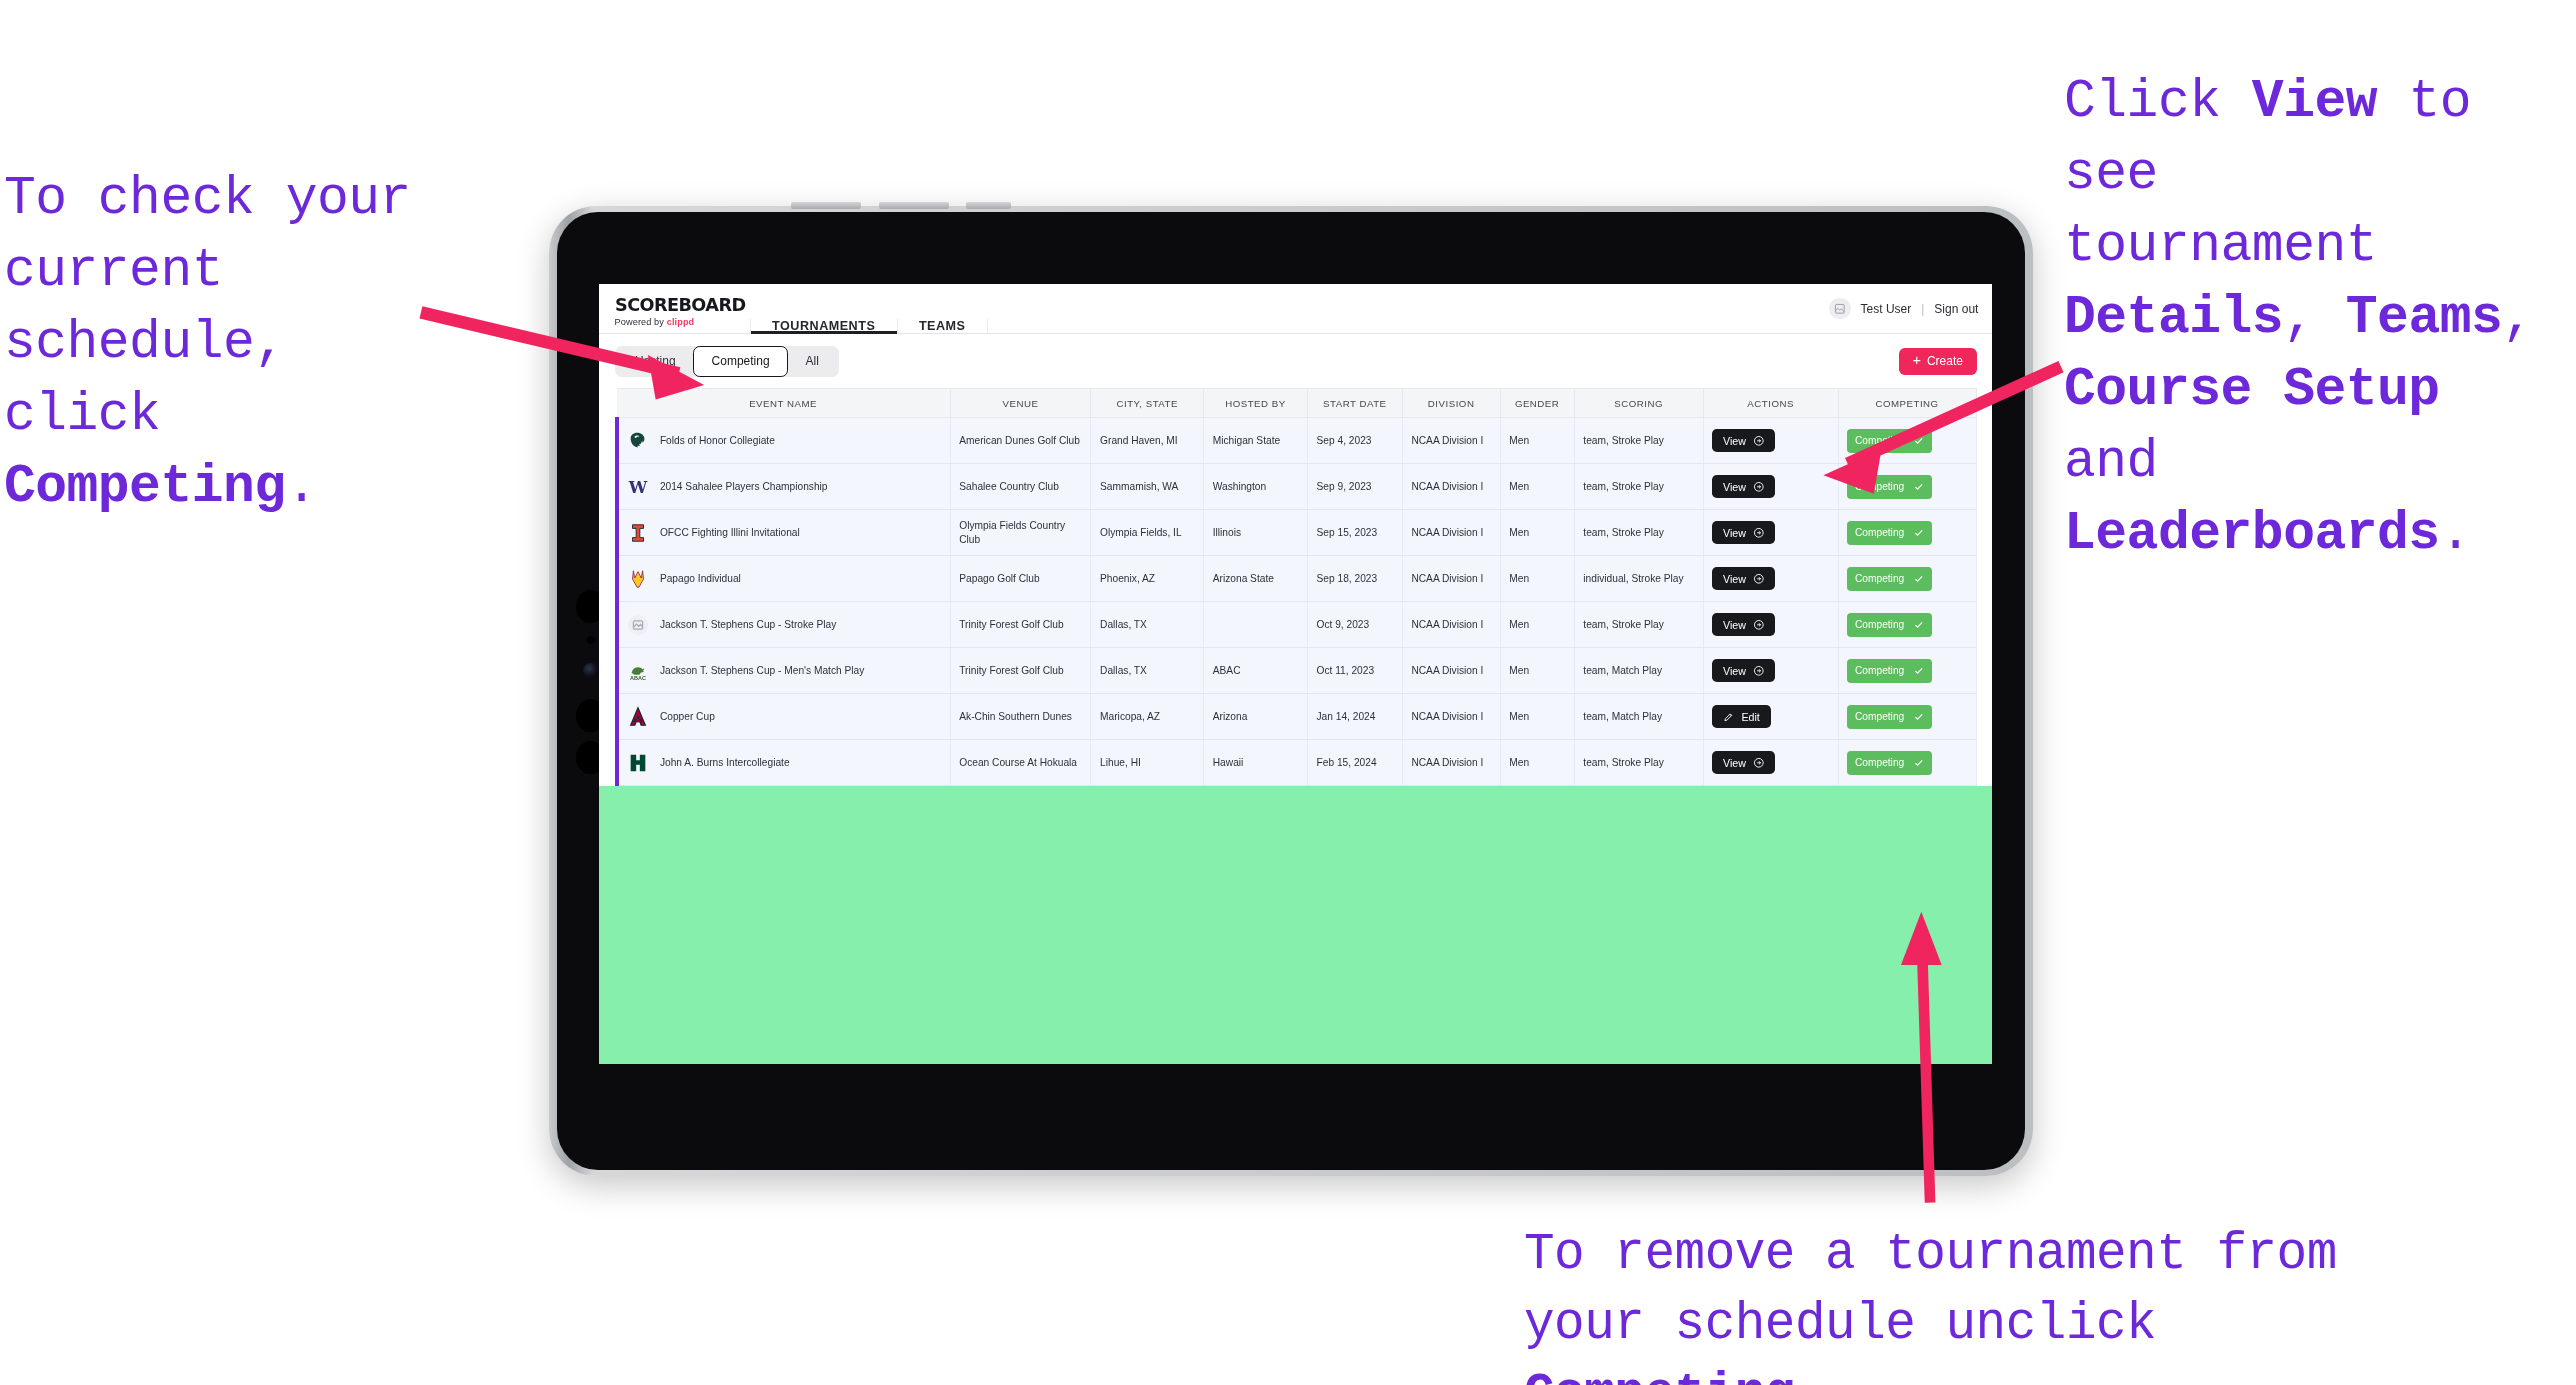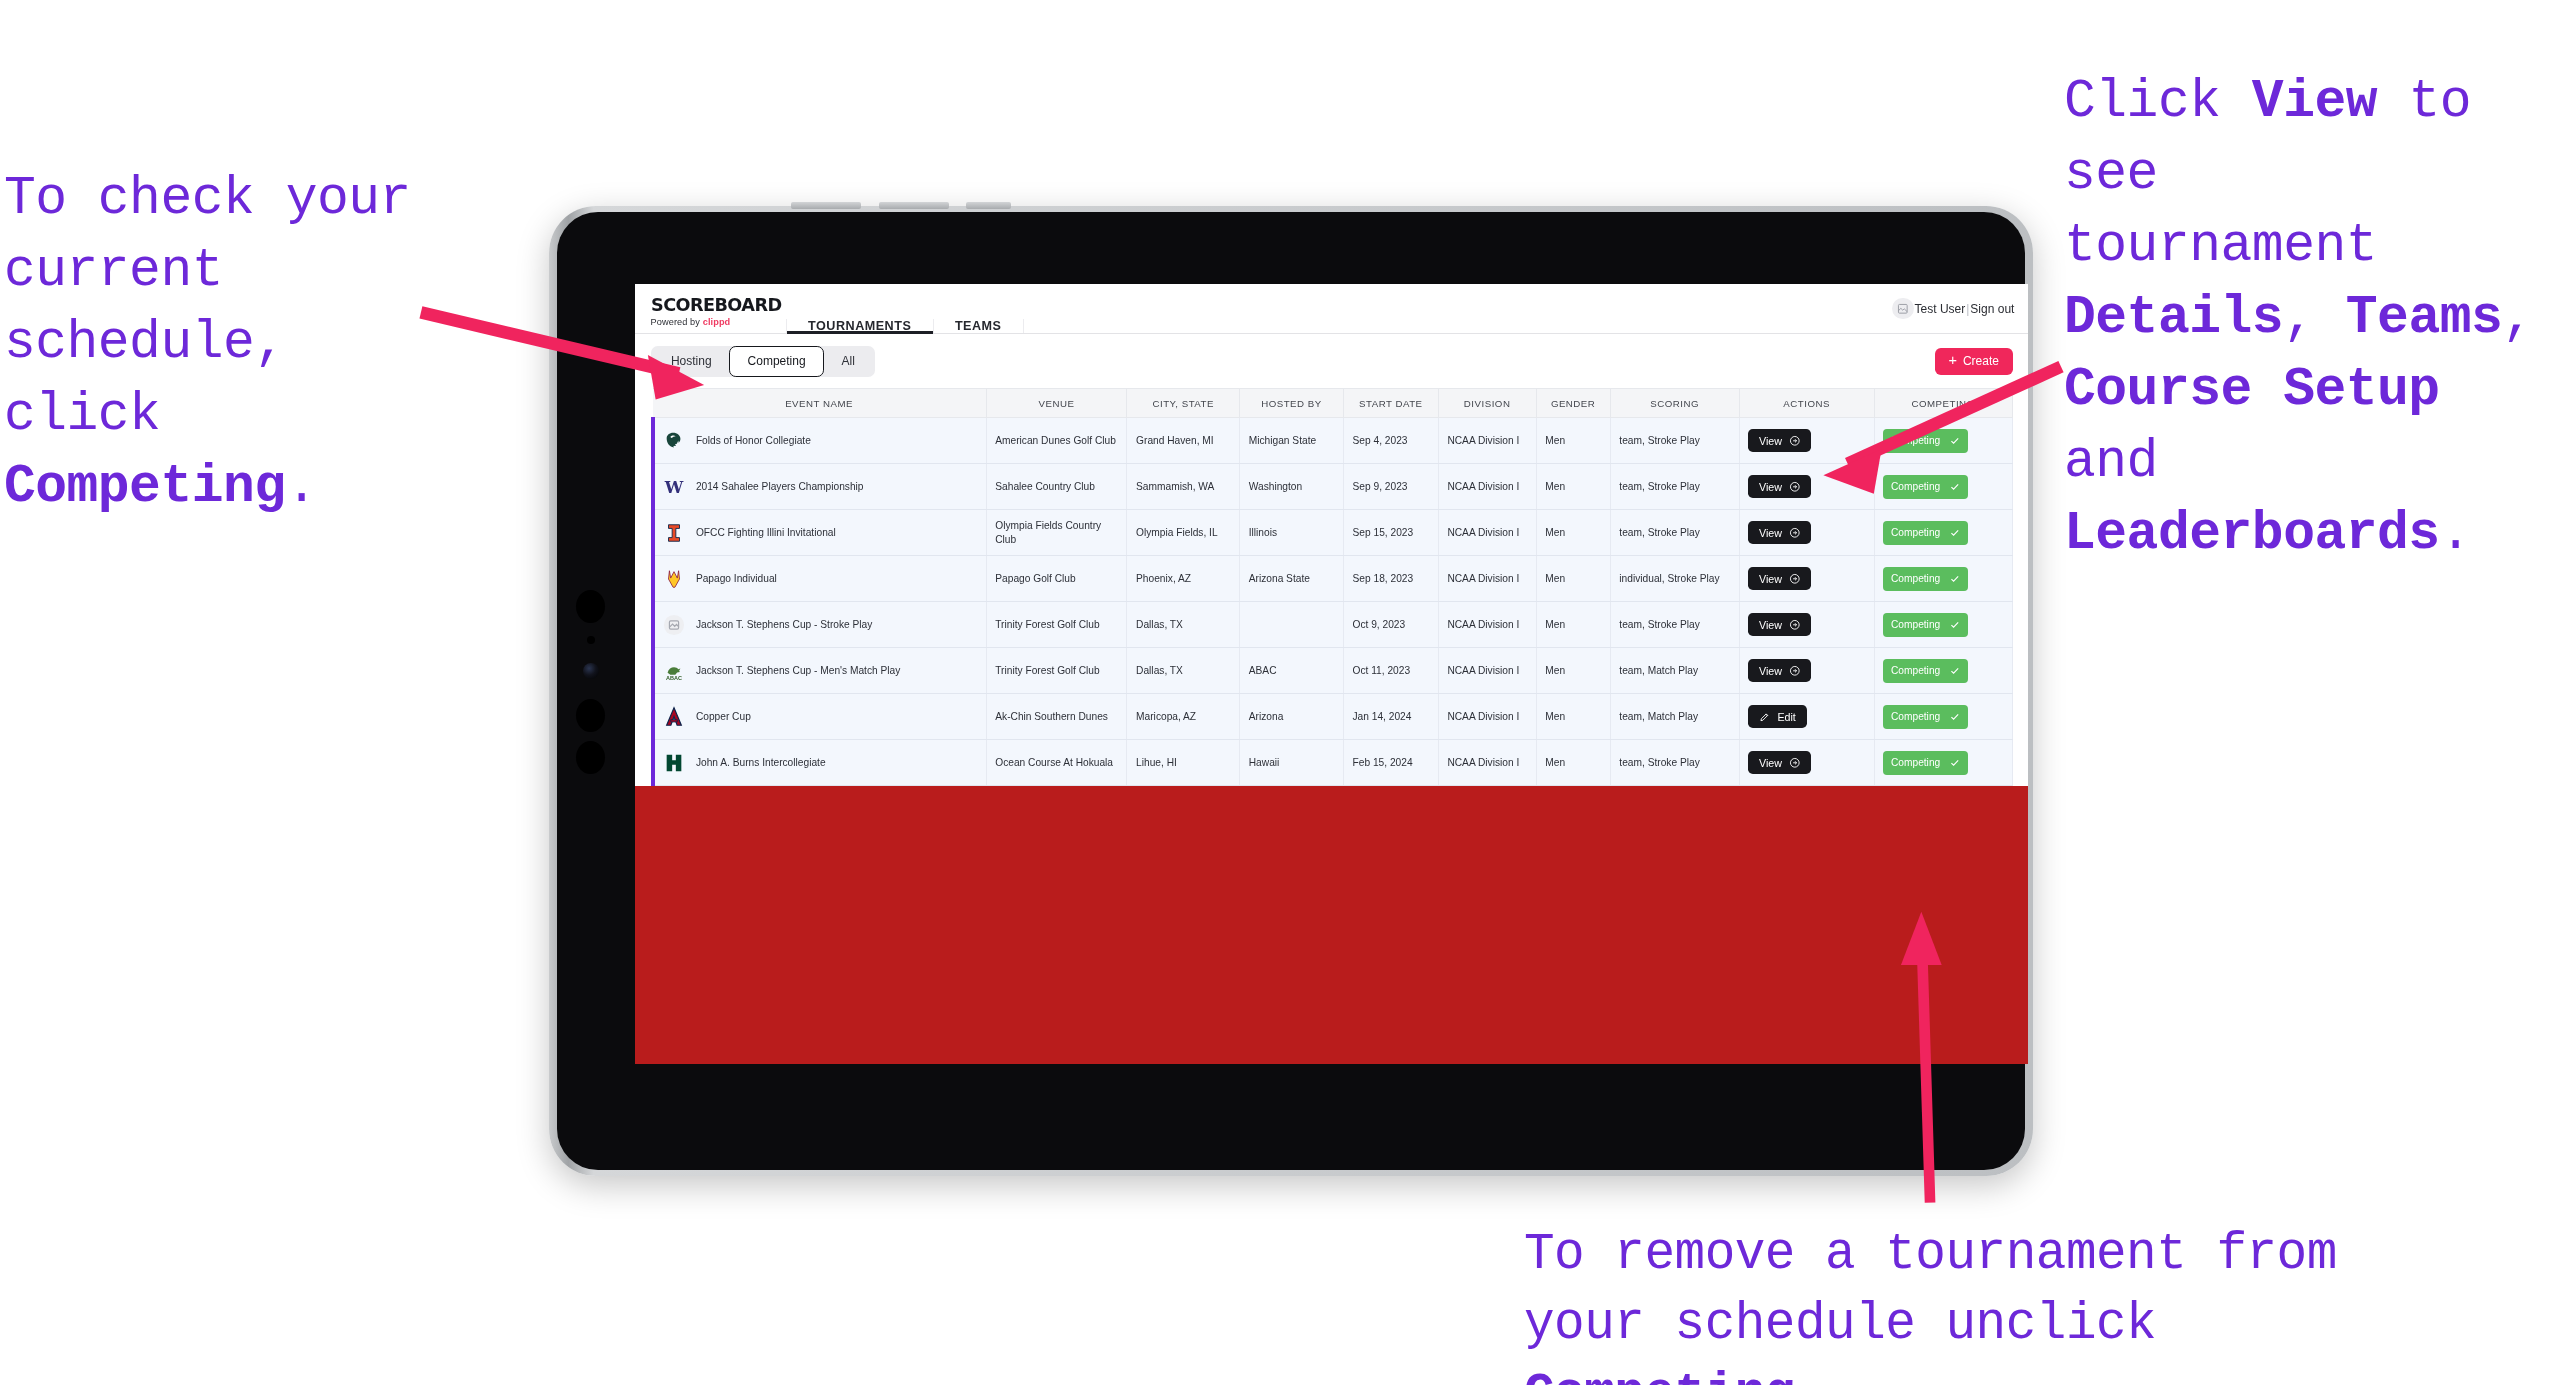--- a/index.html
+++ b/index.html
@@ -57,23 +57,22 @@
     position: absolute; border-radius: 50%;
     background: radial-gradient(circle at 38% 34%, #2b3550 0%, #11131c 46%, #000 100%);
   }
   .dot-black { position: absolute; border-radius: 50%; background: #000; }
 
   
   .screen {
     position: absolute;
     left: 599px; top: 284px;
     width: 1393px; height: 780px;
-    background: #b91c1c;
+    background: #86efac;
     overflow: hidden;
-    margin-left: 36px;
   }
 
   
   .topnav {
     height: 50px; background: #fff;
     display: flex; align-items: stretch;
     border-bottom: 1px solid #e3e3e6;
     position: relative;
   }
   .brand {
@@ -97,21 +96,21 @@
     color: #26282e; border-right: 1px solid #ececef; cursor: pointer;
     position: relative; white-space: nowrap;
   }
   .navtab:first-child { border-left: 1px solid #ececef; }
   .navtab.active::after {
     content:""; position: absolute; left: 0; right: 0; bottom: -1px;
     height: 2.9px; background: #1d1f25;
   }
   .nav-right {
     margin-left: auto; display: flex; align-items: center;
-    gap: 1px; padding-right: 13.6px; font-size: 12px; color: #2b2d33;
+    gap: 10px; padding-right: 13.6px; font-size: 12px; color: #2b2d33;
   }
   .avatar {
     width: 21.3px; height: 21.3px; border-radius: 50%;
     background: #ededf0; display: flex; align-items: center;
     justify-content: center; color: #9a9da5; font-size: 9.7px;
   }
   .nav-right .sep { color: #babdc4; }
   .nav-right a { color: #2b2d33; text-decoration: none; }
 
   

